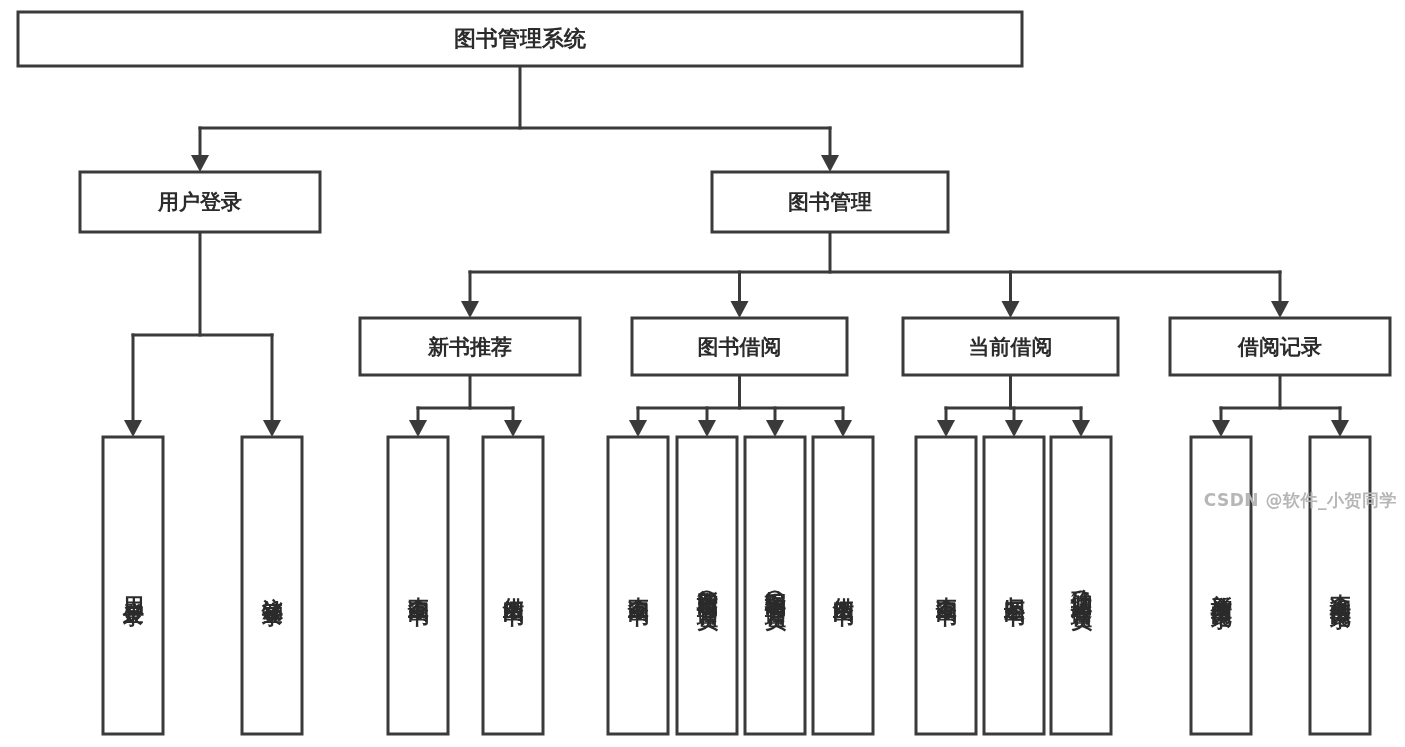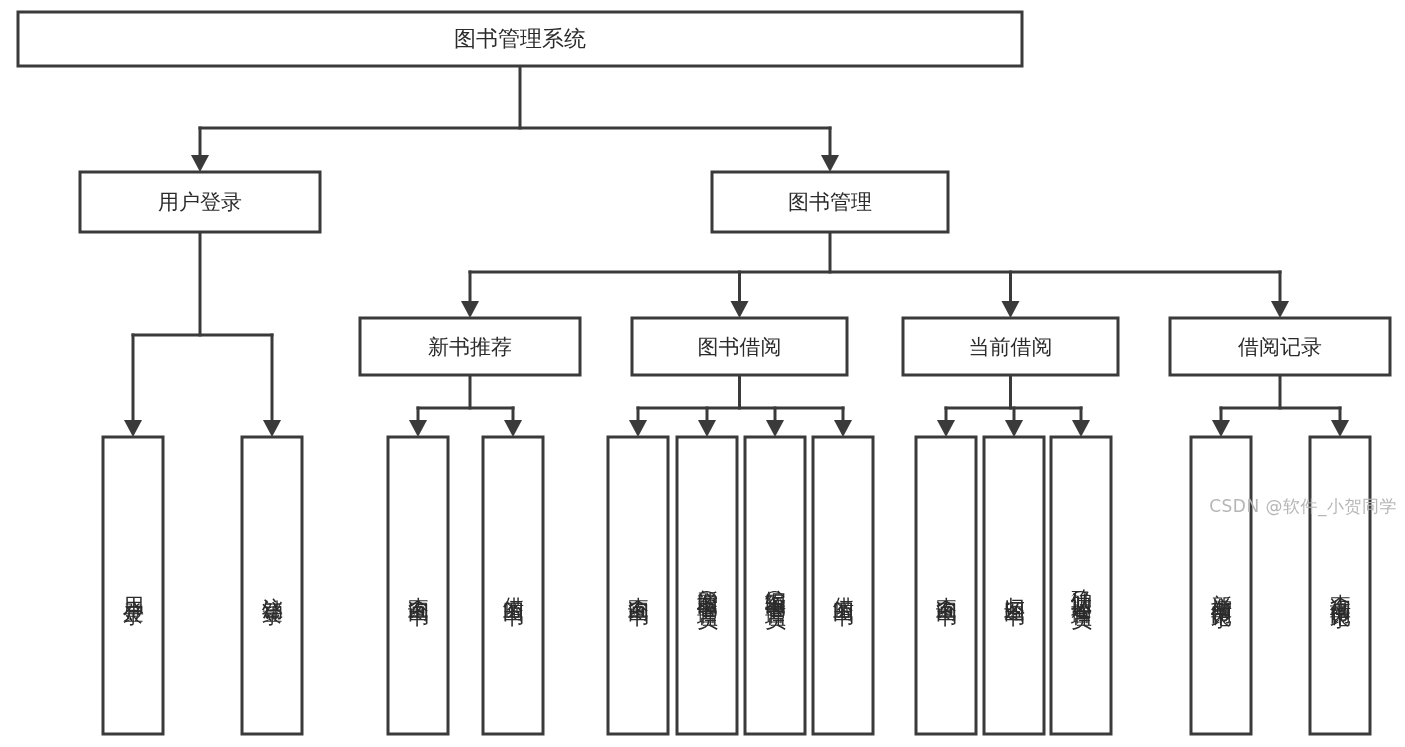--- a/index.html
+++ b/index.html
@@ -11,20 +11,21 @@
     width: 1405px;
     height: 747px;
     font-family: "DejaVu Sans", "Liberation Sans", sans-serif;
     overflow: hidden;
   }
   #diagram-root {
     position: relative;
     width: 1405px;
     height: 532px;
     background: #ffffff;
+    font-weight: bold;
   }
   svg#flow {
     position: absolute;
     left: 0;
     top: 0;
     width: 1405px;
     height: 747px;
   }
   .box-rect {
     fill: #ffffff;
@@ -63,21 +64,21 @@
     color: #2b2b2b;
     display: flex;
     align-items: center;
     justify-content: center;
     white-space: nowrap;
     pointer-events: none;
   }
   .watermark {
     position: absolute;
     right: 8px;
-    bottom: 14px;
+    bottom: 20px;
     font-family: "DejaVu Sans", "Liberation Sans", sans-serif;
     font-size: 17px;
     color: #b6b6b6;
     white-space: nowrap;
     letter-spacing: 0.5px;
   }
 </style>
 </head>
 <body>
 

